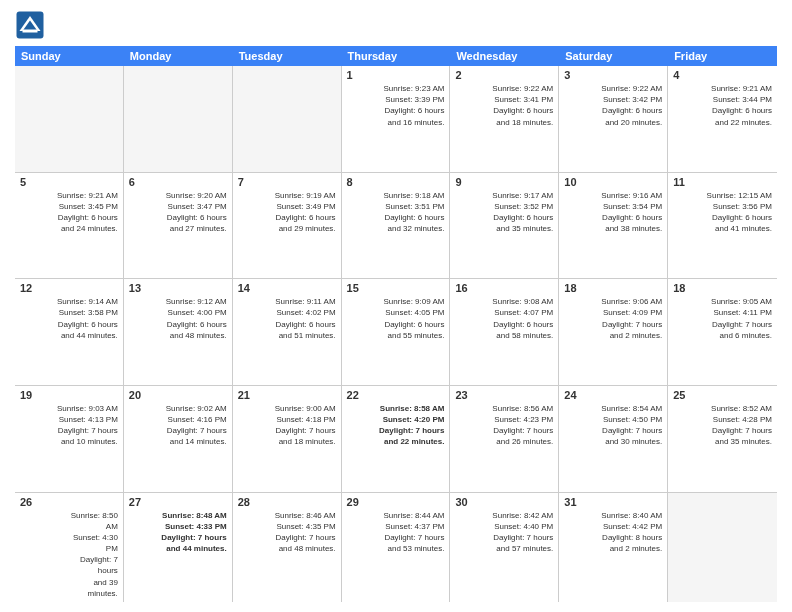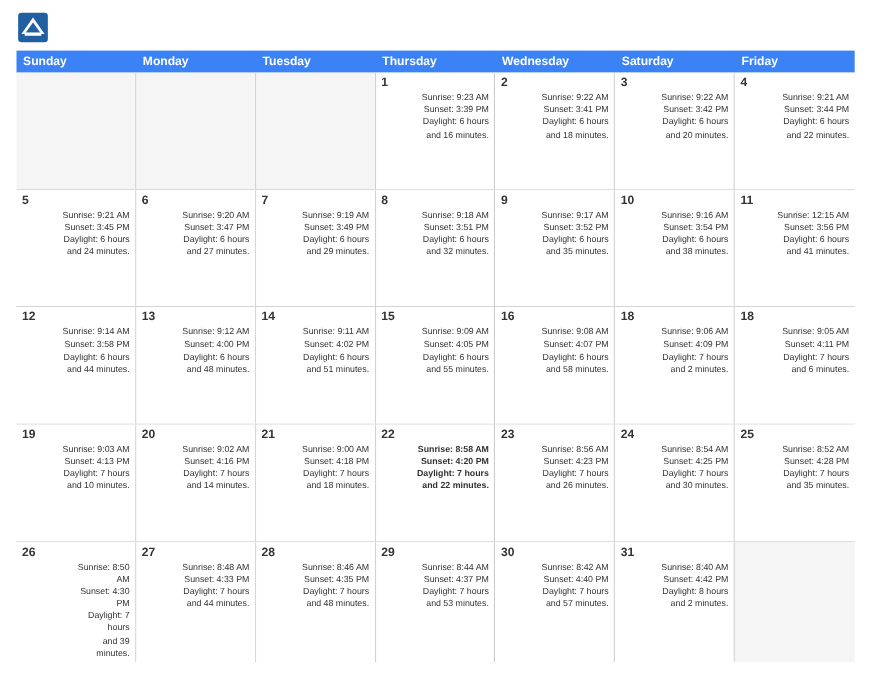--- a/index.html
+++ b/index.html
@@ -319,21 +319,21 @@
           <div class="cal-cell">
             <span class="day-num">23</span>
             <div class="cell-info" style="white-space: pre-line;">Sunrise: 8:56 AM
 Sunset: 4:23 PM
 Daylight: 7 hours
 and 26 minutes.</div>
           </div>
           <div class="cal-cell">
             <span class="day-num">24</span>
             <div class="cell-info" style="white-space: pre-line;">Sunrise: 8:54 AM
-Sunset: 4:25 PM
+Sunset: 4:50 PM
 Daylight: 7 hours
 and 30 minutes.</div>
           </div>
           <div class="cal-cell">
             <span class="day-num">25</span>
             <div class="cell-info" style="white-space: pre-line;">Sunrise: 8:52 AM
 Sunset: 4:28 PM
 Daylight: 7 hours
 and 35 minutes.</div>
           </div>
@@ -341,21 +341,21 @@
         <div class="cal-row">
           <div class="cal-cell">
             <span class="day-num">26</span>
             <div class="cell-info" style="white-space: pre-line; margin-left: 48px;">Sunrise: 8:50 AM
 Sunset: 4:30 PM
 Daylight: 7 hours
 and 39 minutes.</div>
           </div>
           <div class="cal-cell">
             <span class="day-num">27</span>
-            <div class="cell-info" style="white-space: pre-line;">Sunrise: 8:48 AM
+            <div class="cell-info" style="white-space: pre-line; font-weight: bold;">Sunrise: 8:48 AM
 Sunset: 4:33 PM
 Daylight: 7 hours
 and 44 minutes.</div>
           </div>
           <div class="cal-cell">
             <span class="day-num">28</span>
             <div class="cell-info" style="white-space: pre-line;">Sunrise: 8:46 AM
 Sunset: 4:35 PM
 Daylight: 7 hours
 and 48 minutes.</div>

